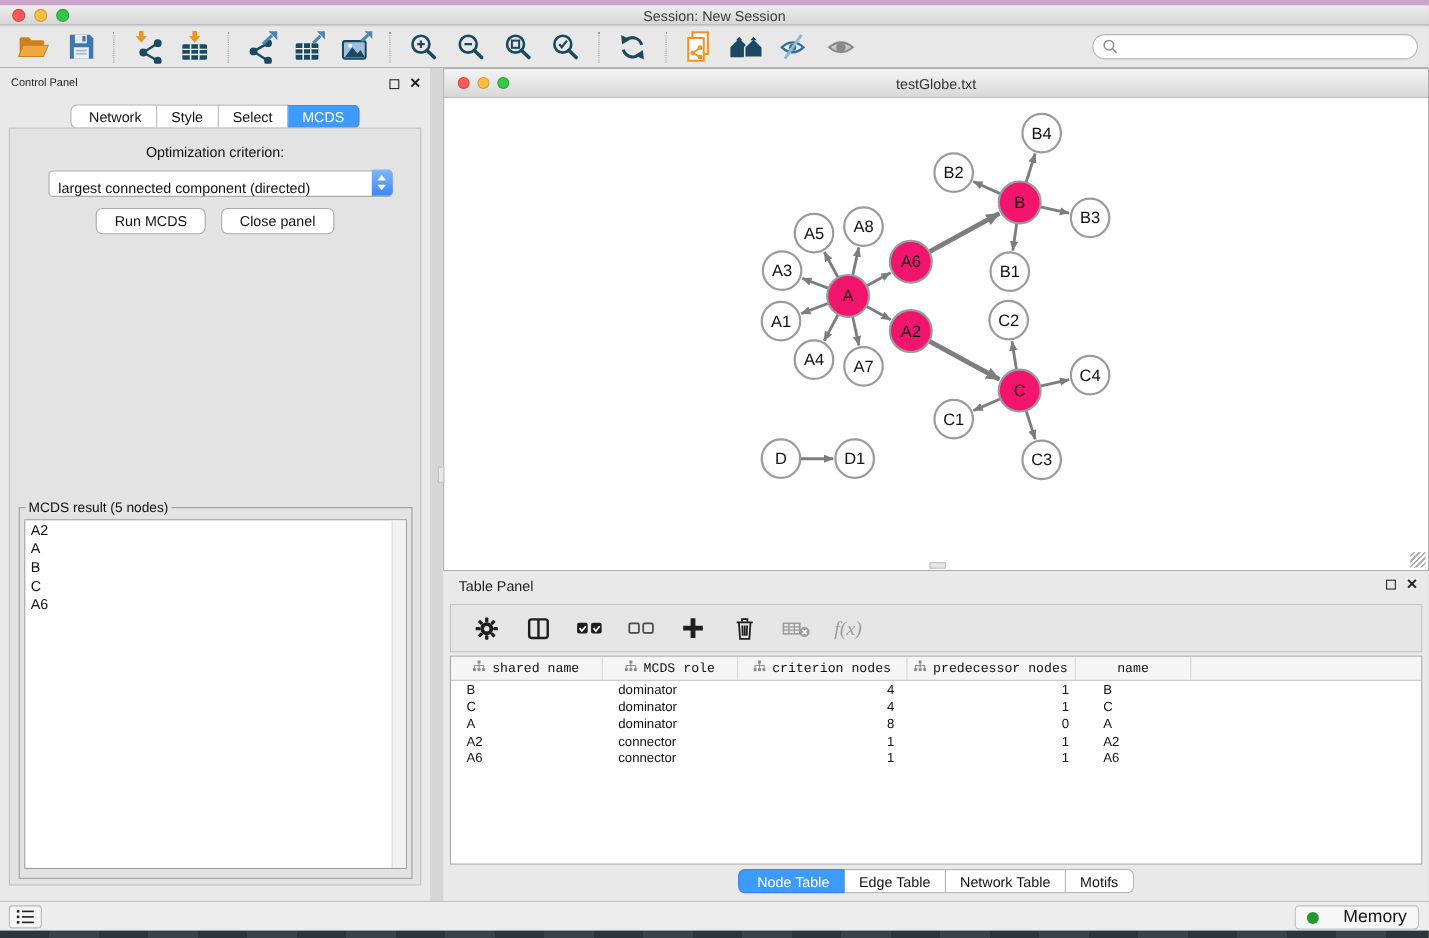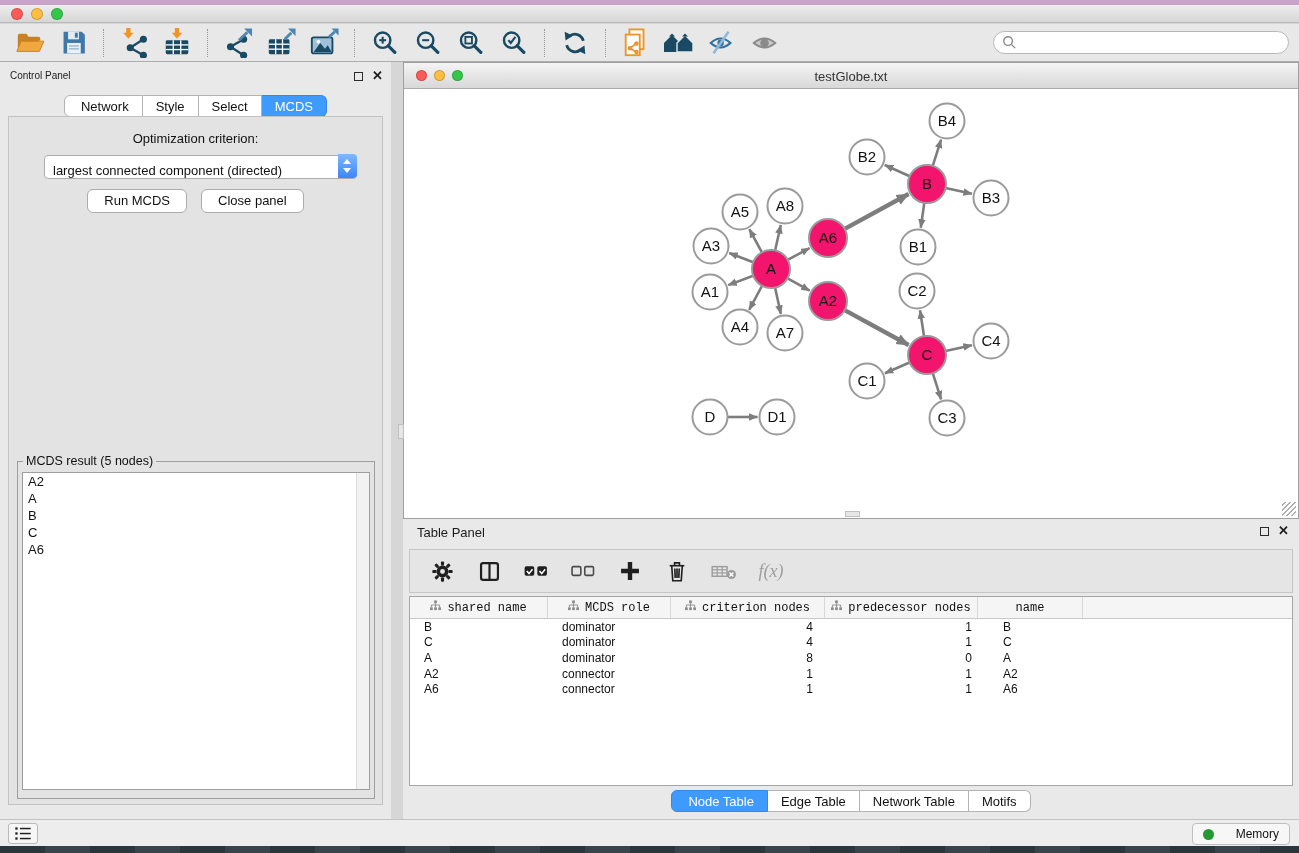--- a/index.html
+++ b/index.html
@@ -100,38 +100,39 @@
   .td.l { padding-left:14px; } .td.num { text-align:right; } .td.name { padding-left:25px; }
   .tp-tabs { position:absolute; left:0; right:0; top:271px; text-align:center; }
 
   
   .statusbar { position:absolute; left:0; top:819px; width:100%; height:27px; background:#EDEDED;
     border-top:1px solid #C2C2C2; }
   .list-btn { position:absolute; left:8px; top:3px; width:30px; height:21px; background:#F6F6F6;
     border:1px solid #B9B9B9; border-radius:3px; display:flex; align-items:center; justify-content:center; }
   .mem-btn { position:absolute; right:9px; top:3px; height:22px; background:#F7F7F7;
     border:1px solid #BFBFBF; border-radius:4px; display:flex; align-items:center; gap:22px;
-    padding:0 10px; font-size:12px; color:#111; }
+    padding:0 10px; font-size:16px; color:#111; }
   .mem-dot { width:11px; height:11px; border-radius:50%; background:#229932; }
   .desktop-bottom { position:absolute; left:0; top:846px; width:100%; height:7px;
     background:repeating-linear-gradient(90deg,#2B353C 0 45px,#39434B 45px 90px); }
 </style>
 </head>
 <body>
 
 <div class="app">
 
   <div class="desktop-top"></div>
 
   <div class="titlebar">
     <div class="lights">
       <div class="light red"></div>
       <div class="light yellow"></div>
       <div class="light green"></div>
     </div>
+    <div class="title">Session: New Session</div>
   </div>
 
   <div class="toolbar">
     <div class="tbtn">
       <svg width="30" height="30" viewBox="0 0 32 32">
           <path d="M3 24 V8 q0-1.8 1.8-1.8 h7.4 l2.2 3 h10.8 q1.8 0 1.8 1.8 v2" fill="#C8821F"></path>
           <path d="M2 25 l4.6-11 h24.2 l-4.8 11 z" fill="#EFA73E" stroke="#C8821F" stroke-width="1"></path>
         </svg>
     </div>
     <div class="tbtn">

